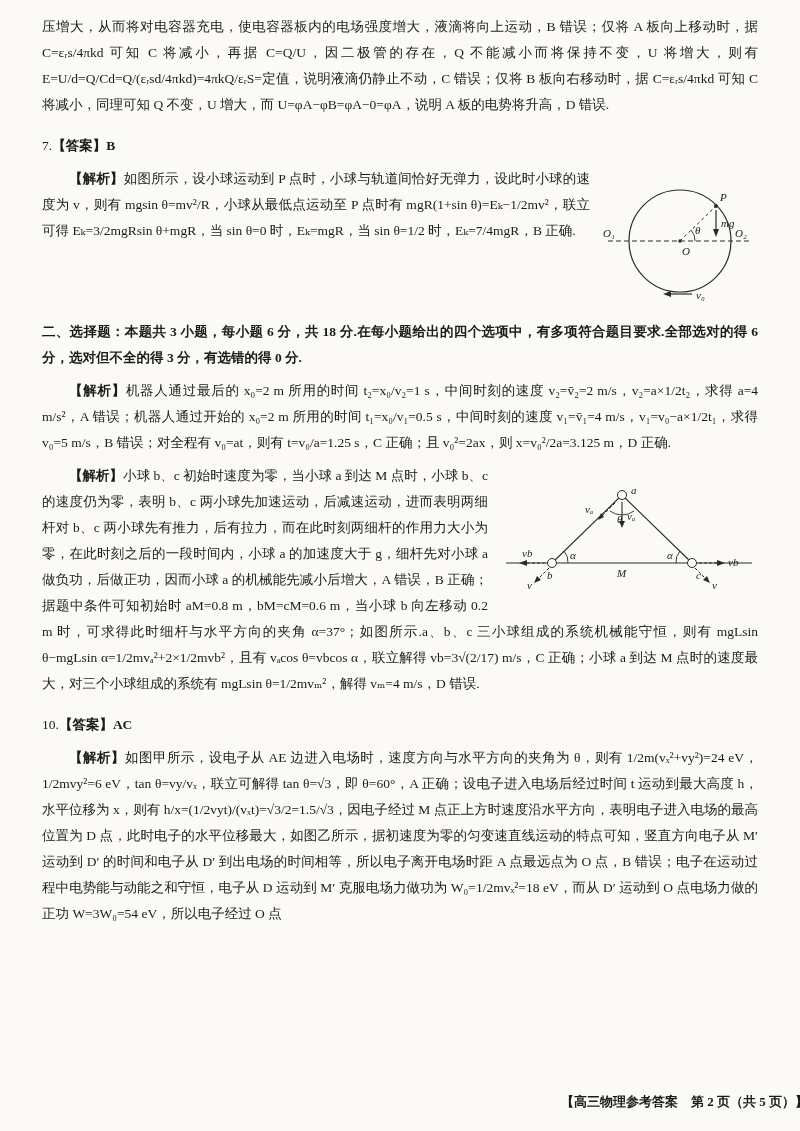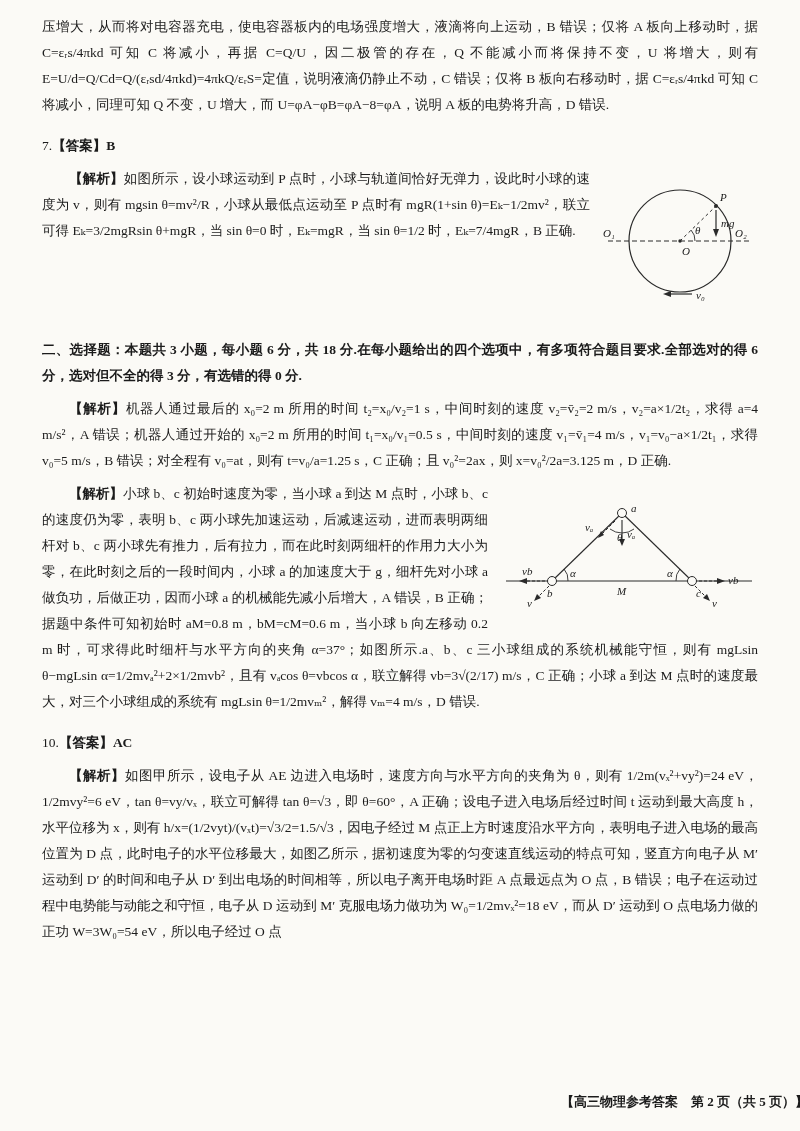--- a/index.html
+++ b/index.html
@@ -14,39 +14,39 @@
     padding:14px 42px 0 42px;
     font-size:13.5px;
     line-height:26px;
     overflow:hidden;
   }
   .para { text-align:justify; }
   .bold { font-weight:bold; }
   .block { margin-top:7px; }
   .answer-line { margin-top:15px; }
   .analysis { text-indent:2em; text-align:justify; overflow:hidden; }
-  .section-title { font-weight:bold; text-align:justify; margin-top:21px; }
+  .section-title { font-weight:bold; text-align:justify; margin-top:3px; }
   .diagram { float:right; margin:2px 0 4px 12px; }
   .diagram svg { display:block; }
   .diagram line, .diagram circle, .diagram path, .diagram polygon { vector-effect:non-scaling-stroke; }
   .diagram text {
     font-family:"Liberation Serif","DejaVu Serif",serif;
     font-size:11px; font-style:italic; fill:#1b1b1b;
   }
   .footer {
     position:absolute; left:8px; bottom:16px; width:100%;
     text-align:right; font-weight:bold; font-size:13px;margin-top:11px;
   }
 </style>
 </head>
 <body>
 
 <div class="page">
 
-  <p class="para">压增大，从而将对电容器充电，使电容器板内的电场强度增大，液滴将向上运动，B 错误；仅将 A 板向上移动时，据 C=εᵣs/4πkd 可知 C 将减小，再据 C=Q/U，因二极管的存在，Q 不能减小而将保持不变，U 将增大，则有 E=U/d=Q/Cd=Q/(εᵣsd/4πkd)=4πkQ/εᵣS=定值，说明液滴仍静止不动，C 错误；仅将 B 板向右移动时，据 C=εᵣs/4πkd 可知 C 将减小，同理可知 Q 不变，U 增大，而 U=φA−φB=φA−8=φA，说明 A 板的电势将升高，D 错误.</p>
+  <p class="para">压增大，从而将对电容器充电，使电容器板内的电场强度增大，液滴将向上运动，B 错误；仅将 A 板向上移动时，据 C=εᵣs/4πkd 可知 C 将减小，再据 C=Q/U，因二极管的存在，Q 不能减小而将保持不变，U 将增大，则有 E=U/d=Q/Cd=Q/(εᵣsd/4πkd)=4πkQ/εᵣS=定值，说明液滴仍静止不动，C 错误；仅将 B 板向右移动时，据 C=εᵣs/4πkd 可知 C 将减小，同理可知 Q 不变，U 增大，而 U=φA−φB=φA−0=φA，说明 A 板的电势将升高，D 错误.</p>
 
   <div class="answer-line">
     <span>7.</span><span class="bold">【答案】</span><span class="bold">B</span>
   </div>
 
   <div class="analysis block">
     <figure class="diagram">
       <svg width="156" height="144" viewBox="0 0 156 144">
         <circle cx="78" cy="73" r="51" fill="none" stroke="#2a2a2a" stroke-width="1.2"></circle>
         <line x1="6" y1="73" x2="150" y2="73" stroke="#2a2a2a" stroke-width="1" stroke-dasharray="5 3"></line>

